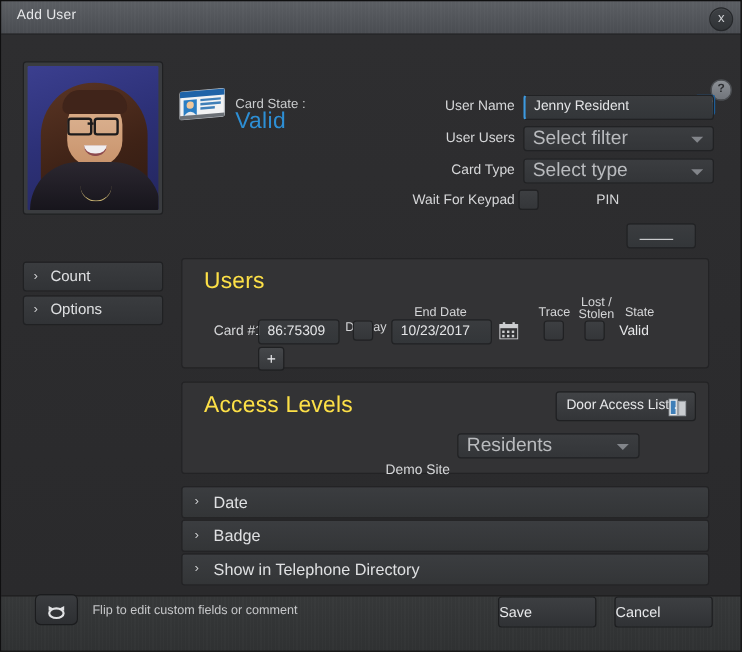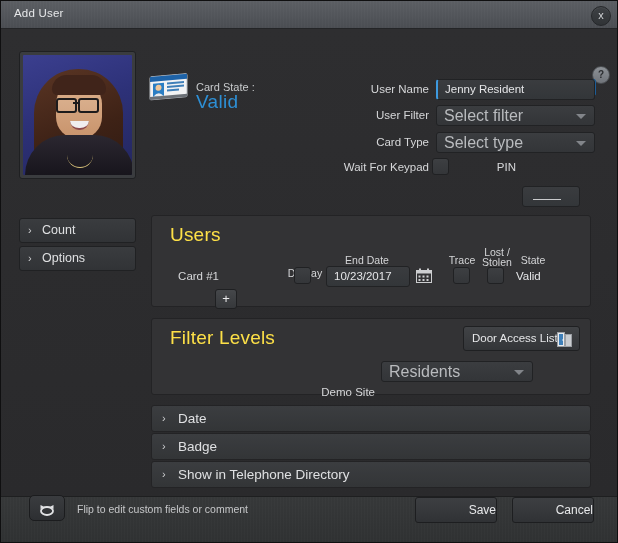--- a/index.html
+++ b/index.html
@@ -165,21 +165,21 @@
     border-top:1px solid #1e1f20;box-sizing:border-box;
   }
   .flipbtn{
     position:absolute;left:28px;top:494px;width:36px;height:26px;border-radius:5px;
     background:linear-gradient(#3a3c3f,#2d2f32);border:1px solid #1b1c1e;box-sizing:border-box;
   }
   .flipcap{position:absolute;left:76px;top:502px;font-size:10.5px;color:#c6c7c9;}
   .btn{
     position:absolute;top:496px;width:82px;height:26px;border-radius:3px;
     background:linear-gradient(#3d3f42,#303235);border:1px solid #1d1e20;box-sizing:border-box;
-    color:#e7e8ea;font-size:12px;line-height:24px;text-align:right;
+    color:#e7e8ea;font-size:12px;line-height:24px;text-align:left;
   }
   .btn.save{left:414px;}
   .btn.cancel{left:511px;}
 </style>
 </head>
 <body>
 
 <div class="app">
 
   <div class="titlebar">
@@ -236,21 +236,21 @@
     <div class="enable-lbl">Enable User</div>
     <div class="chk-blue">
       <svg width="13" height="13" viewBox="0 0 13 13">
           <path d="M1.5 6.5 L5 10 L11.5 1.5" stroke="#ffffff" stroke-width="2.4" fill="none"></path>
         </svg>
     </div>
 
     <div class="frow-lbl" style="left:320px;top:54px;width:108px">User Name</div>
     <div class="tinput focus" style="left:435px;top:50px;width:159px">Jenny Resident</div>
 
-    <div class="frow-lbl" style="left:320px;top:80px;width:108px">User Filter</div>
+    <div class="frow-lbl" style="left:320px;top:80px;width:108px">User Users</div>
     <div class="sel" style="left:435px;top:76px;width:159px">
       <span>Select filter</span>
       <span class="arr"></span>
     </div>
 
     <div class="frow-lbl" style="left:320px;top:107px;width:108px">Card Type</div>
     <div class="sel" style="left:435px;top:103px;width:159px">
       <span>Select type</span>
       <span class="arr"></span>
     </div>
@@ -266,20 +266,21 @@
       <div class="panel-h" style="position:absolute;left:18px;top:8px">Users</div>
     </div>
     <div class="col-lbl" style="left:281px;top:238px;width:46px">Display</div>
     <div class="col-lbl" style="left:330px;top:225px;width:72px">End Date</div>
     <div class="col-lbl" style="left:441px;top:225px;width:40px">Trace</div>
     <div class="col-lbl" style="left:475px;top:217px;width:42px">Lost /</div>
     <div class="col-lbl" style="left:475px;top:227px;width:42px">Stolen</div>
     <div class="col-lbl" style="left:512px;top:225px;width:40px">State</div>
 
     <div class="frow-lbl" style="left:164px;top:241px;width:54px">Card #1</div>
+    <div class="tinput" style="left:214px;top:237px;width:68px">86:75309</div>
     <div class="chk-dark" style="left:293px;top:238px"></div>
     <div class="tinput" style="left:325px;top:237px;width:84px">10/23/2017</div>
     <div class="calbtn">
       <svg width="16" height="15" viewBox="0 0 16 15">
         <rect x="0.5" y="2.5" width="15" height="12" fill="none" stroke="#cdced0"></rect>
         <rect x="0.5" y="2.5" width="15" height="3" fill="#cdced0"></rect>
         <rect x="3" y="0.5" width="2" height="3" fill="#cdced0"></rect>
         <rect x="11" y="0.5" width="2" height="3" fill="#cdced0"></rect>
         <rect x="2.5" y="7.5" width="2" height="2" fill="#cdced0"></rect>
         <rect x="6.5" y="7.5" width="2" height="2" fill="#cdced0"></rect>
@@ -288,21 +289,21 @@
         <rect x="6.5" y="11" width="2" height="2" fill="#cdced0"></rect>
         <rect x="10.5" y="11" width="2" height="2" fill="#cdced0"></rect>
       </svg>
     </div>
     <div class="chk-dark" style="left:452px;top:238px"></div>
     <div class="chk-dark" style="left:486px;top:238px"></div>
     <div class="state-v" style="left:515px;top:241px">Valid</div>
     <div class="addbtn">+</div>
 
     <div class="panel" style="top:289px;height:77px">
-      <div class="panel-h" style="position:absolute;left:18px;top:8px">Filter Levels</div>
+      <div class="panel-h" style="position:absolute;left:18px;top:8px">Access Levels</div>
     </div>
     <div class="dalbtn">
       <span>Door Access List</span>
       <span class="dicon">
         <svg width="15" height="15" viewBox="0 0 15 15">
           <rect x="0.5" y="0.5" width="7" height="14" fill="#e9eaec" stroke="#9a9ea3"></rect>
           <rect x="2" y="2" width="4" height="11" fill="#3f7fb8"></rect>
           <circle cx="6" cy="8" r="0.7" fill="#ffffff"></circle>
           <rect x="8.5" y="2.5" width="6" height="12" fill="#c9ccd0" stroke="#9a9ea3"></rect>
         </svg>

